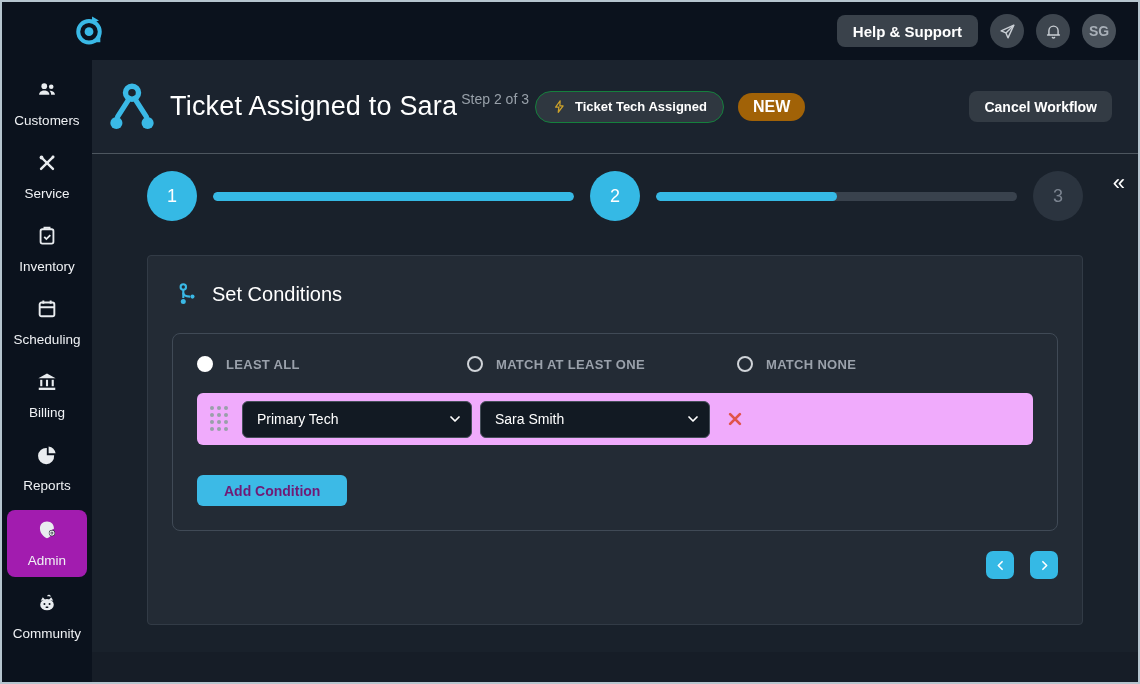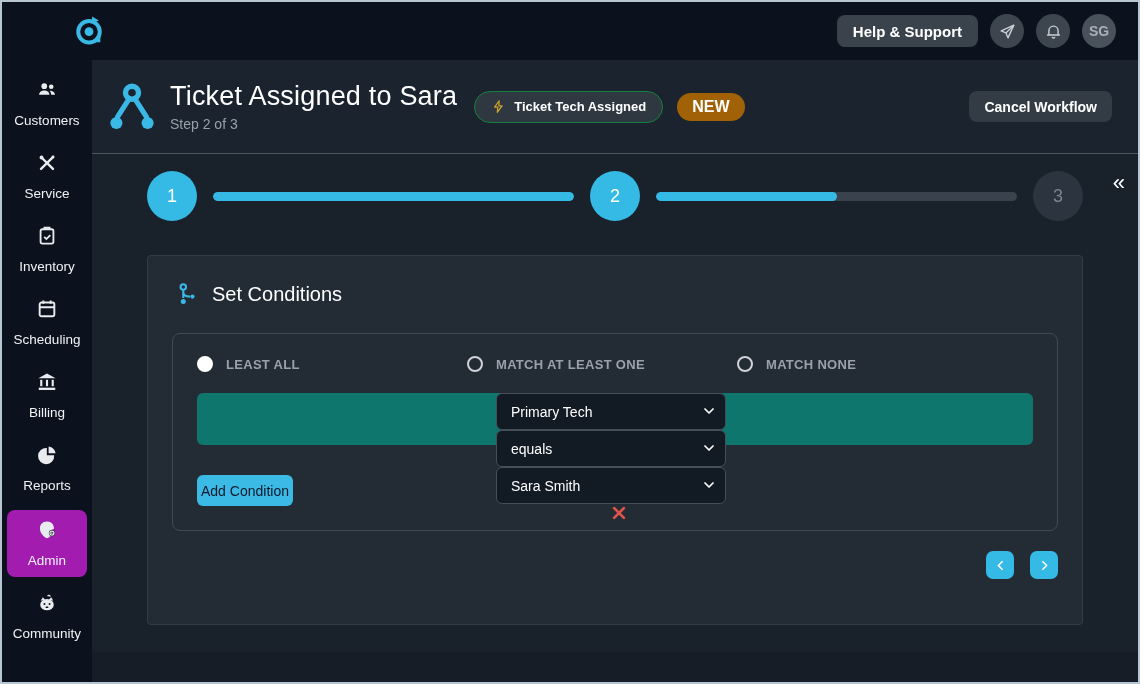--- a/index.html
+++ b/index.html
@@ -21,21 +21,21 @@
   .sidebar { position:absolute; top:58px; left:0; bottom:0; width:90px; background:#0b121d; padding-top:10px; }
   .side-item { display:flex; flex-direction:column; align-items:center; gap:12px; padding:9px 2px; margin:0 5px 6px; border-radius:8px; cursor:pointer; }
   .side-item.active { background:#a21caf;margin-top:8px; }
   .side-item svg { width:22px; height:22px; }
   .side-item .lbl { color:#f0f2f5; font-size:13.5px; }
 
   
   .main { position:absolute; top:58px; left:90px; right:0; bottom:0; background:#19212b; }
   .page-header { height:94px; background:#1b232e; border-bottom:1px solid #4d565f; display:flex; align-items:center; padding:0 26px 0 14px; }
   .wf-icon { width:52px; height:52px; margin-right:12px; }
-  .title-block { display:flex; flex-direction:column; gap:4px; margin-right:17px; }
+  .title-block { display:flex; gap:4px; margin-right:6px; }
   .page-title { color:#ffffff; font-size:27px; font-weight:500; letter-spacing:0.2px; }
   .page-sub { color:#98a0a9; font-size:14px; }
   .trigger-badge { display:flex; align-items:center; gap:8px; background:#2f3740; border:1px solid #15803d; border-radius:16px; height:32px; padding:0 16px; color:#fff; font-weight:bold; font-size:13px; cursor:pointer; }
   .trigger-badge svg { width:15px; height:15px; }
   .new-badge { background:#a16207; color:#fff; font-weight:bold; font-size:16px; border-radius:15px; height:28px; display:flex; align-items:center; padding:0 15px; margin-left:14px; }
   .cancel-btn { margin-left:auto; background:#333b44; color:#fff; font-weight:bold; font-size:14px; border:none; border-radius:8px; height:31px; padding:0 15px; cursor:pointer; }
 
   .collapse-ctl { position:absolute; top:112px; right:13px; color:#fff; font-size:22px; line-height:1; cursor:pointer; }
 
   
@@ -51,33 +51,33 @@
   .card-title-row svg { width:25px; height:25px; }
   .card-title { color:#fff; font-size:20px; font-weight:500; }
 
   .cond-panel { margin-top:26px; border:1px solid #404a56; border-radius:8px; padding:22px 24px 24px; }
   .match-row { display:flex; }
   .match-opt { width:270px; display:flex; align-items:center; gap:13px; cursor:pointer; }
   .radio { width:16px; height:16px; border-radius:50%; border:2px solid #cfd3d8; flex:0 0 auto; }
   .radio.on { background:#fff; border-color:#fff; }
   .match-lbl { color:#9aa1ab; font-size:13px; font-weight:bold; letter-spacing:0.3px; }
 
-  .cond-row { margin-top:21px; background:#0f766e; border-radius:6px; height:52px; display:flex; align-items:center; padding:0 13px;flex-direction:column; }
+  .cond-row { margin-top:21px; background:#f0abfc; border-radius:6px; height:52px; display:flex; align-items:center; padding:0 13px; }
   .drag-handle { width:22px; height:26px; position:relative; margin-right:10px; cursor:grab; }
   .drag-handle i { position:absolute; top:0; left:0; width:4px; height:4px; border-radius:50%; background:#99a0a9;
      box-shadow: 7px 0 #99a0a9, 14px 0 #99a0a9, 0 7px #99a0a9, 7px 7px #99a0a9, 14px 7px #99a0a9,
                  0 14px #99a0a9, 7px 14px #99a0a9, 14px 14px #99a0a9, 0 21px #99a0a9, 7px 21px #99a0a9, 14px 21px #99a0a9; }
   .select-wrap { position:relative; width:230px; margin-right:8px; }
   .select-wrap select { width:100%; height:37px; appearance:none; -webkit-appearance:none; background:#121a23; border:1px solid #454e59; border-radius:6px; color:#fff; font-size:14px; font-family:"Liberation Sans",sans-serif; padding:0 30px 0 14px; cursor:pointer; }
   .select-wrap .chev { position:absolute; right:9px; top:10px; pointer-events:none; }
   .select-wrap .chev svg { width:16px; height:16px; }
   .remove-x { background:none; border:none; margin-left:8px; cursor:pointer; display:flex; align-items:center; }
   .remove-x svg { width:18px; height:18px; }
 
-  .add-btn { margin-top:30px; background:#3cbae6; color:#0f172a; border:none; border-radius:6px; height:31px; padding:0 4px; font-weight:normal; font-size:14px; cursor:pointer; }
+  .add-btn { margin-top:30px; background:#3cbae6; color:#701a75; border:none; border-radius:6px; height:31px; padding:0 27px; font-weight:bold; font-size:14px; cursor:pointer; }
 
   .card-nav { display:flex; justify-content:flex-end; gap:16px; margin-top:20px; }
   .nav-btn { width:28px; height:28px; border-radius:7px; background:#35b9e5; border:none; display:flex; align-items:center; justify-content:center; cursor:pointer; }
   .nav-btn svg { width:13px; height:13px; }
 
   .footer-band { position:absolute; left:0; right:0; bottom:0; height:30px; background:#161d27; }
 </style>
 </head>
 <body>
 
@@ -268,30 +268,20 @@
             <select>
               <option>Primary Tech</option>
             </select>
             <span class="chev">
               <svg viewBox="0 0 24 24" fill="none" stroke="#fff" stroke-width="2.6" stroke-linecap="round" stroke-linejoin="round">
                   <path d="M6 9 l6 6 6-6"></path>
                 </svg>
             </span>
           </div>
 
-          <div class="select-wrap">
-            <select>
-              <option>equals</option>
-            </select>
-            <span class="chev">
-              <svg viewBox="0 0 24 24" fill="none" stroke="#fff" stroke-width="2.6" stroke-linecap="round" stroke-linejoin="round">
-                  <path d="M6 9 l6 6 6-6"></path>
-                </svg>
-            </span>
-          </div>
 
           <div class="select-wrap">
             <select>
               <option>Sara Smith</option>
             </select>
             <span class="chev">
               <svg viewBox="0 0 24 24" fill="none" stroke="#fff" stroke-width="2.6" stroke-linecap="round" stroke-linejoin="round">
                   <path d="M6 9 l6 6 6-6"></path>
                 </svg>
             </span>

